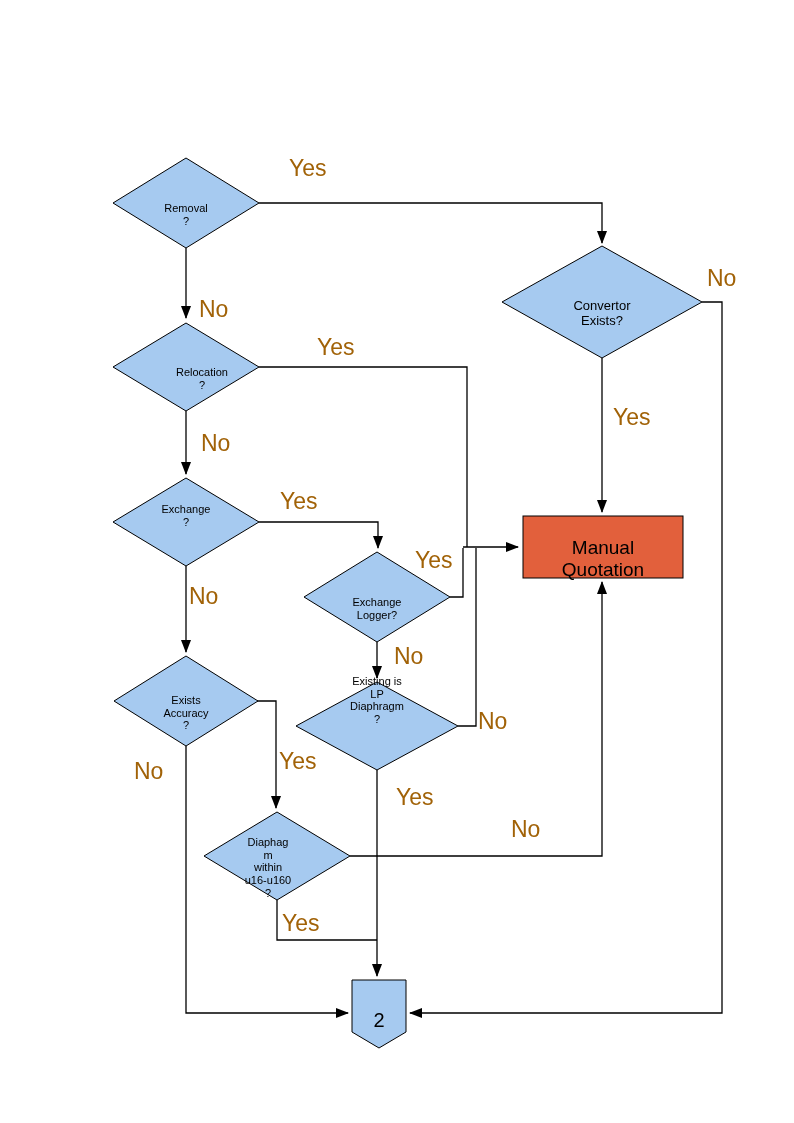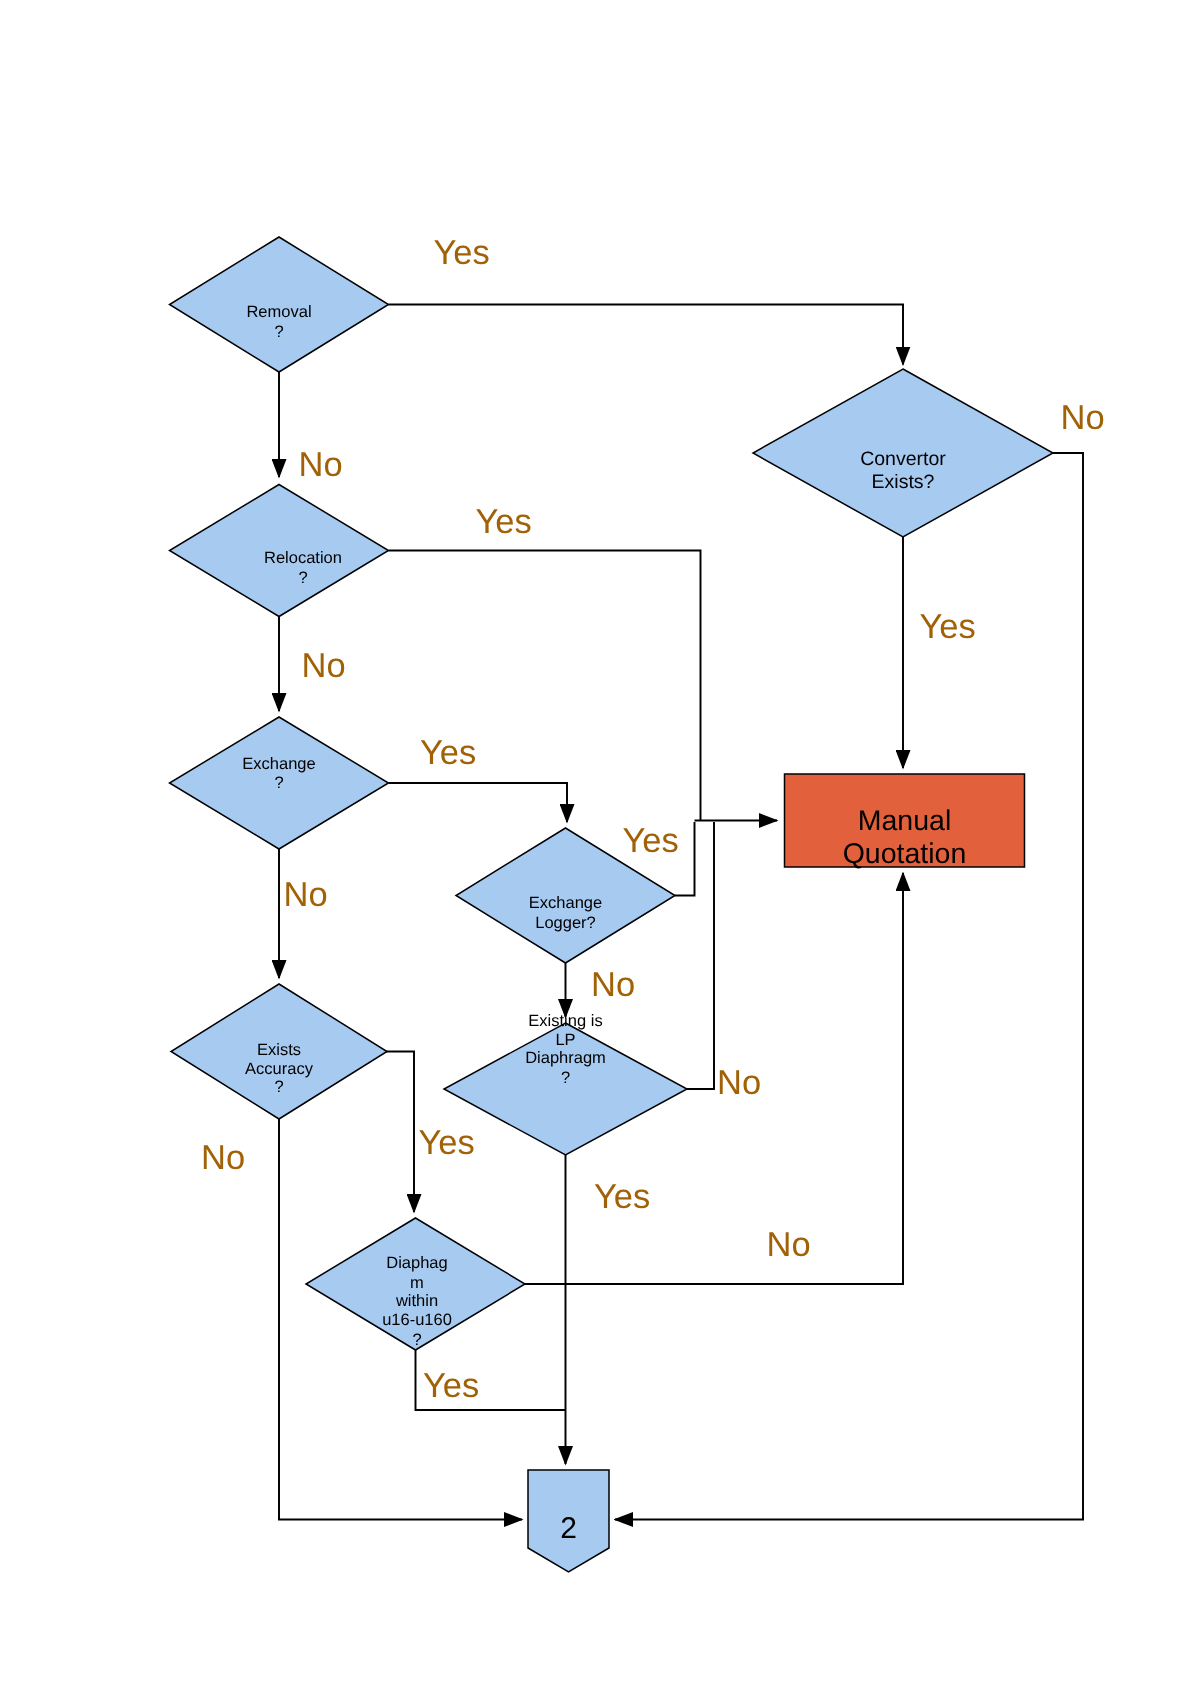--- a/index.html
+++ b/index.html
@@ -106,21 +106,21 @@
 ?</div>
   <div class="node-label small-label" style="left:377px; top:597px; width:110px;">Exchange
 Logger?</div>
   <div class="node-label small-label" style="left:186px; top:701px; width:110px;">Exists
 Accuracy
 ?</div>
   <div class="node-label small-label" style="left:377px; top:688px; width:120px;">Existing is
 LP
 Diaphragm
 ?</div>
-  <div class="node-label small-label" style="left:278px; top:856px; width:110px;">Diaphag
+  <div class="node-label small-label" style="left:268px; top:856px; width:110px;">Diaphag
 m
 within
 u16-u160
 ?</div>
   <div class="node-label process-label" style="left:603px; top:547px; width:156px;">Manual
 Quotation</div>
   <div class="node-label connector-label" style="left:379px; top:1008px; width:50px;">2</div>
 
   <div class="edge-label" style="left:289px; top:155px;">Yes</div>
   <div class="edge-label" style="left:199px; top:296px;">No</div>

